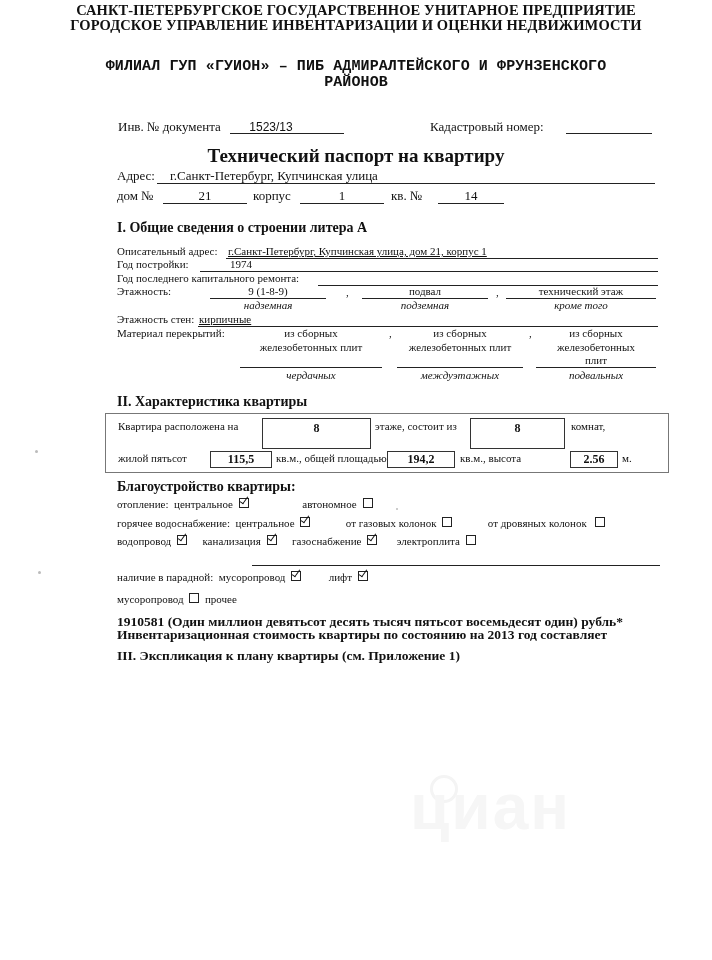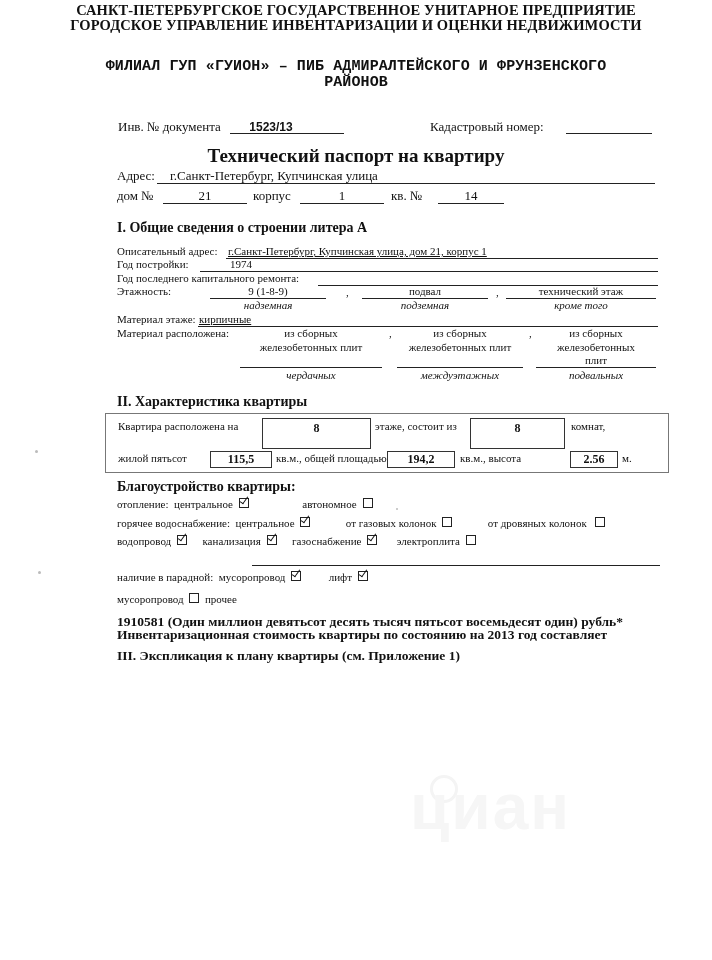--- a/index.html
+++ b/index.html
@@ -4,21 +4,21 @@
 <style>
   html, body { margin: 0; padding: 0; }
   body {
     width: 712px; height: 960px; background: #ffffff; position: relative; overflow: hidden;
     font-family: "Liberation Serif", "DejaVu Serif", serif; color: #111;
   }
   .abs { position: absolute; }
   .hdr { left: 0; width: 712px; text-align: center; font-weight: bold; font-size: 14.5px; line-height: 16px; letter-spacing: 0.1px; }
   .hdr2 { font-size: 15px; line-height: 17px; font-family: Liberation Mono, monospace; }
   .t13 { font-size: 13px; }
-  .t12 { font-size: 12px; font-weight: bold; }
+  .t12 { font-size: 12px; }
   .t11 { font-size: 11px; }
   .line { position: absolute; border-bottom: 1px solid #222; height: 0; }
   .val { position: absolute; text-align: center; white-space: nowrap; }
   .sans { font-family: "Liberation Sans", "DejaVu Sans", sans-serif; }
   .bold { font-weight: bold; }
   .italic { font-style: italic; }
   .ul { text-decoration: underline; }
   .box { position: absolute; border: 1px solid #333; background: #fff; text-align: center; font-weight: bold; font-size: 12px; }
   .frame { position: absolute; border: 1px solid #777; }
   .cb { display: inline-block; width: 8px; height: 8px; border: 1px solid #222; position: relative; vertical-align: baseline; margin-left: 3px; }
@@ -81,25 +81,25 @@
 <div class="val t11 italic" style="left:210px;top:299px;width:116px;">надземная</div>
 <div class="abs t11" style="left:346px;top:286px;">,</div>
 <div class="line" style="left:362px;top:298px;width:126px;"></div>
 <div class="val t11" style="left:362px;top:285px;width:126px;">подвал</div>
 <div class="val t11 italic" style="left:362px;top:299px;width:126px;">подземная</div>
 <div class="abs t11" style="left:496px;top:286px;">,</div>
 <div class="line" style="left:506px;top:298px;width:150px;"></div>
 <div class="val t11" style="left:506px;top:285px;width:150px;">технический этаж</div>
 <div class="val t11 italic" style="left:506px;top:299px;width:150px;">кроме того</div>
 
-<div class="abs t11" style="left:117px;top:313px;">Материал этаже:</div>
+<div class="abs t11" style="left:117px;top:313px;">Этажность стен:</div>
 <div class="line" style="left:198px;top:326px;width:460px;"></div>
 <div class="abs t11 ul" style="left:199px;top:313px;">кирпичные</div>
 
-<div class="abs t11" style="left:117px;top:327px;">Материал расположена:</div>
+<div class="abs t11" style="left:117px;top:327px;">Материал перекрытий:</div>
 
 <div class="val t11" style="left:240px;top:327px;width:142px;">из сборных</div>
 <div class="val t11" style="left:240px;top:341px;width:142px;">железобетонных плит</div>
 <div class="line" style="left:240px;top:367px;width:142px;"></div>
 <div class="val t11 italic" style="left:240px;top:369px;width:142px;">чердачных</div>
 <div class="abs t11" style="left:389px;top:327px;">,</div>
 
 <div class="val t11" style="left:397px;top:327px;width:126px;">из сборных</div>
 <div class="val t11" style="left:397px;top:341px;width:126px;">железобетонных плит</div>
 <div class="line" style="left:397px;top:367px;width:126px;"></div>

